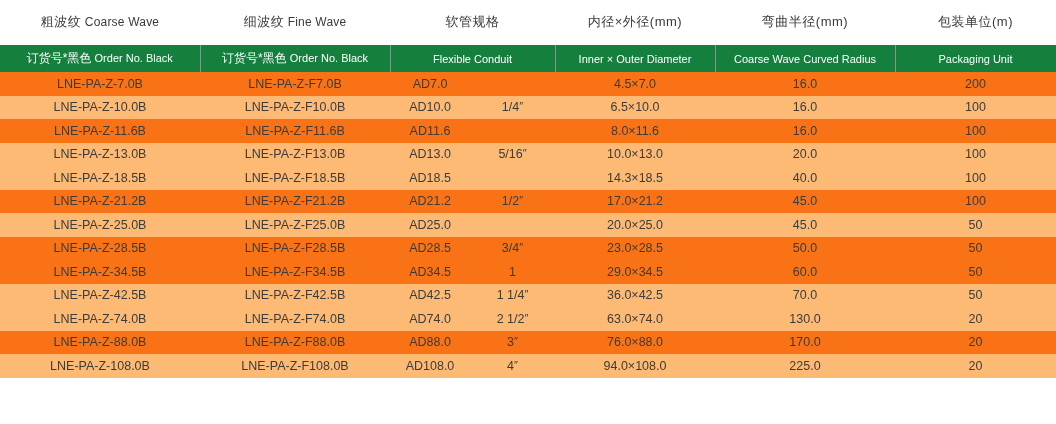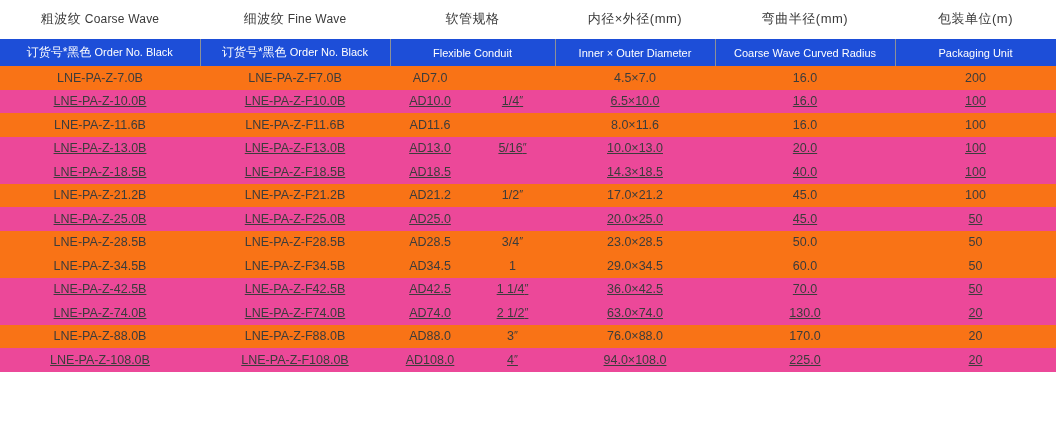--- a/index.html
+++ b/index.html
@@ -19,21 +19,21 @@
     border-collapse: collapse;
     table-layout: fixed;
   }
   table.spec td, table.spec th {
     padding: 0;
     margin: 0;
   }
 
   
   .hdr-top td {
-    height: 38px;
+    height: 44px;
     text-align: center;
     vertical-align: middle;
     font-size: 12.5px;
     color: #3a3a3a;
     background: #ffffff;
     border-bottom: 1px solid #ffffff;
   }
   .hdr-top .cn {
     font-size: 13px;
     font-weight: normal;
@@ -42,21 +42,21 @@
   .hdr-top .en {
     font-size: 12px;
     letter-spacing: 0.2px;
   }
 
   
   .hdr-sub td {
     height: 27px;
     text-align: center;
     vertical-align: middle;
-    background: #1d4ed8;
+    background: #15803d;
     color: #ffffff;
     font-size: 11.5px;
     border-right: 1px solid #8c9196;
   }
   .hdr-sub .cn {
     font-size: 12px;
   }
   .hdr-sub .en {
     font-size: 11px;
   }
@@ -64,21 +64,21 @@
   
   tr.data td {
     height: 23.5px;
     font-size: 12.5px;
     color: #3c3c3c;
     text-align: center;
     vertical-align: middle;
     white-space: nowrap;
   }
   tr.odd td { background: #f97316; }
-  tr.even td { background: #ec4899; text-decoration: underline; }
+  tr.even td { background: #fdba74; }
 
   td.col-coarse { width: 200px; }
   td.col-fine   { width: 190px; }
   td.col-flex   { width: 80px;  text-align: left; padding-left: 28px; }
   td.col-inch   { width: 85px;  text-align: left; padding-left: 18px; }
   td.col-dia    { width: 160px; }
   td.col-radius { width: 180px; }
   td.col-pack   { width: 161px; }
 
   .inch-mark { font-size: 11px; vertical-align: top; letter-spacing: 0; }

